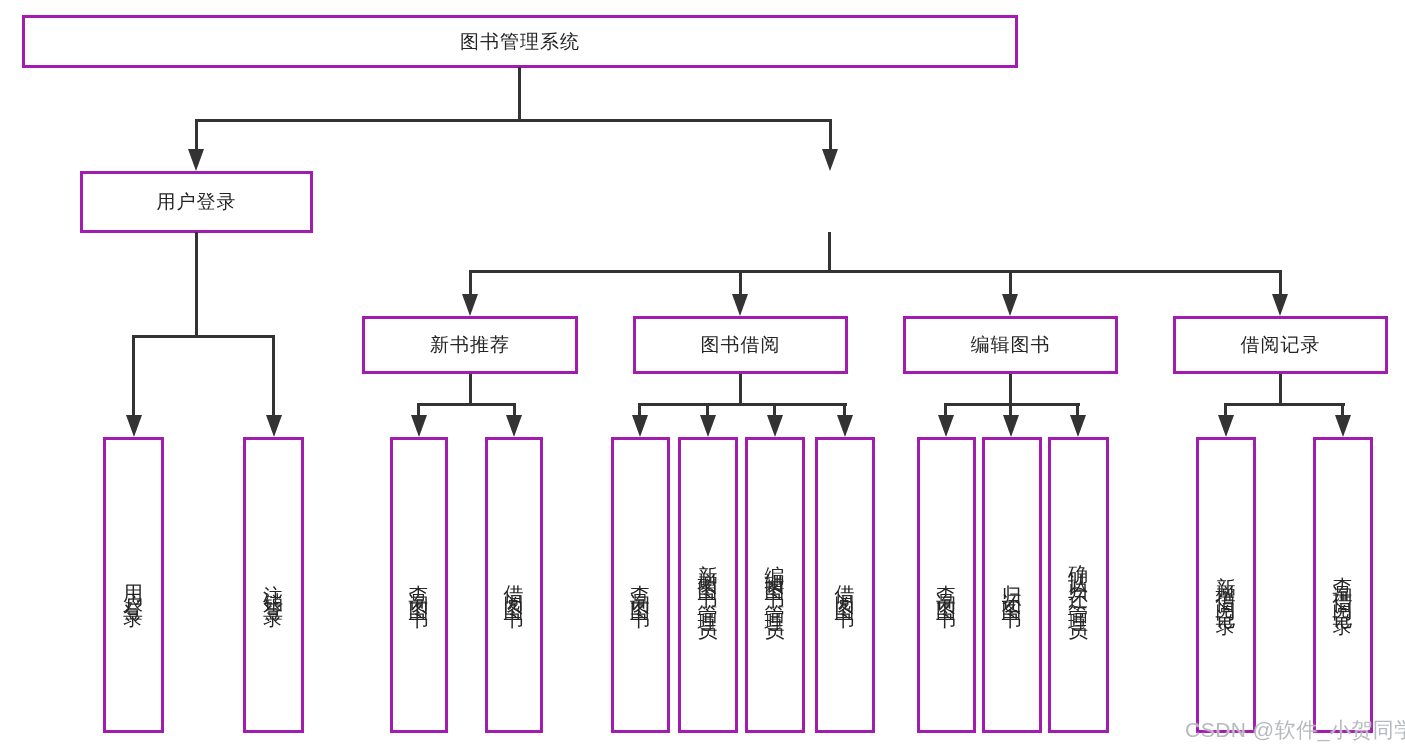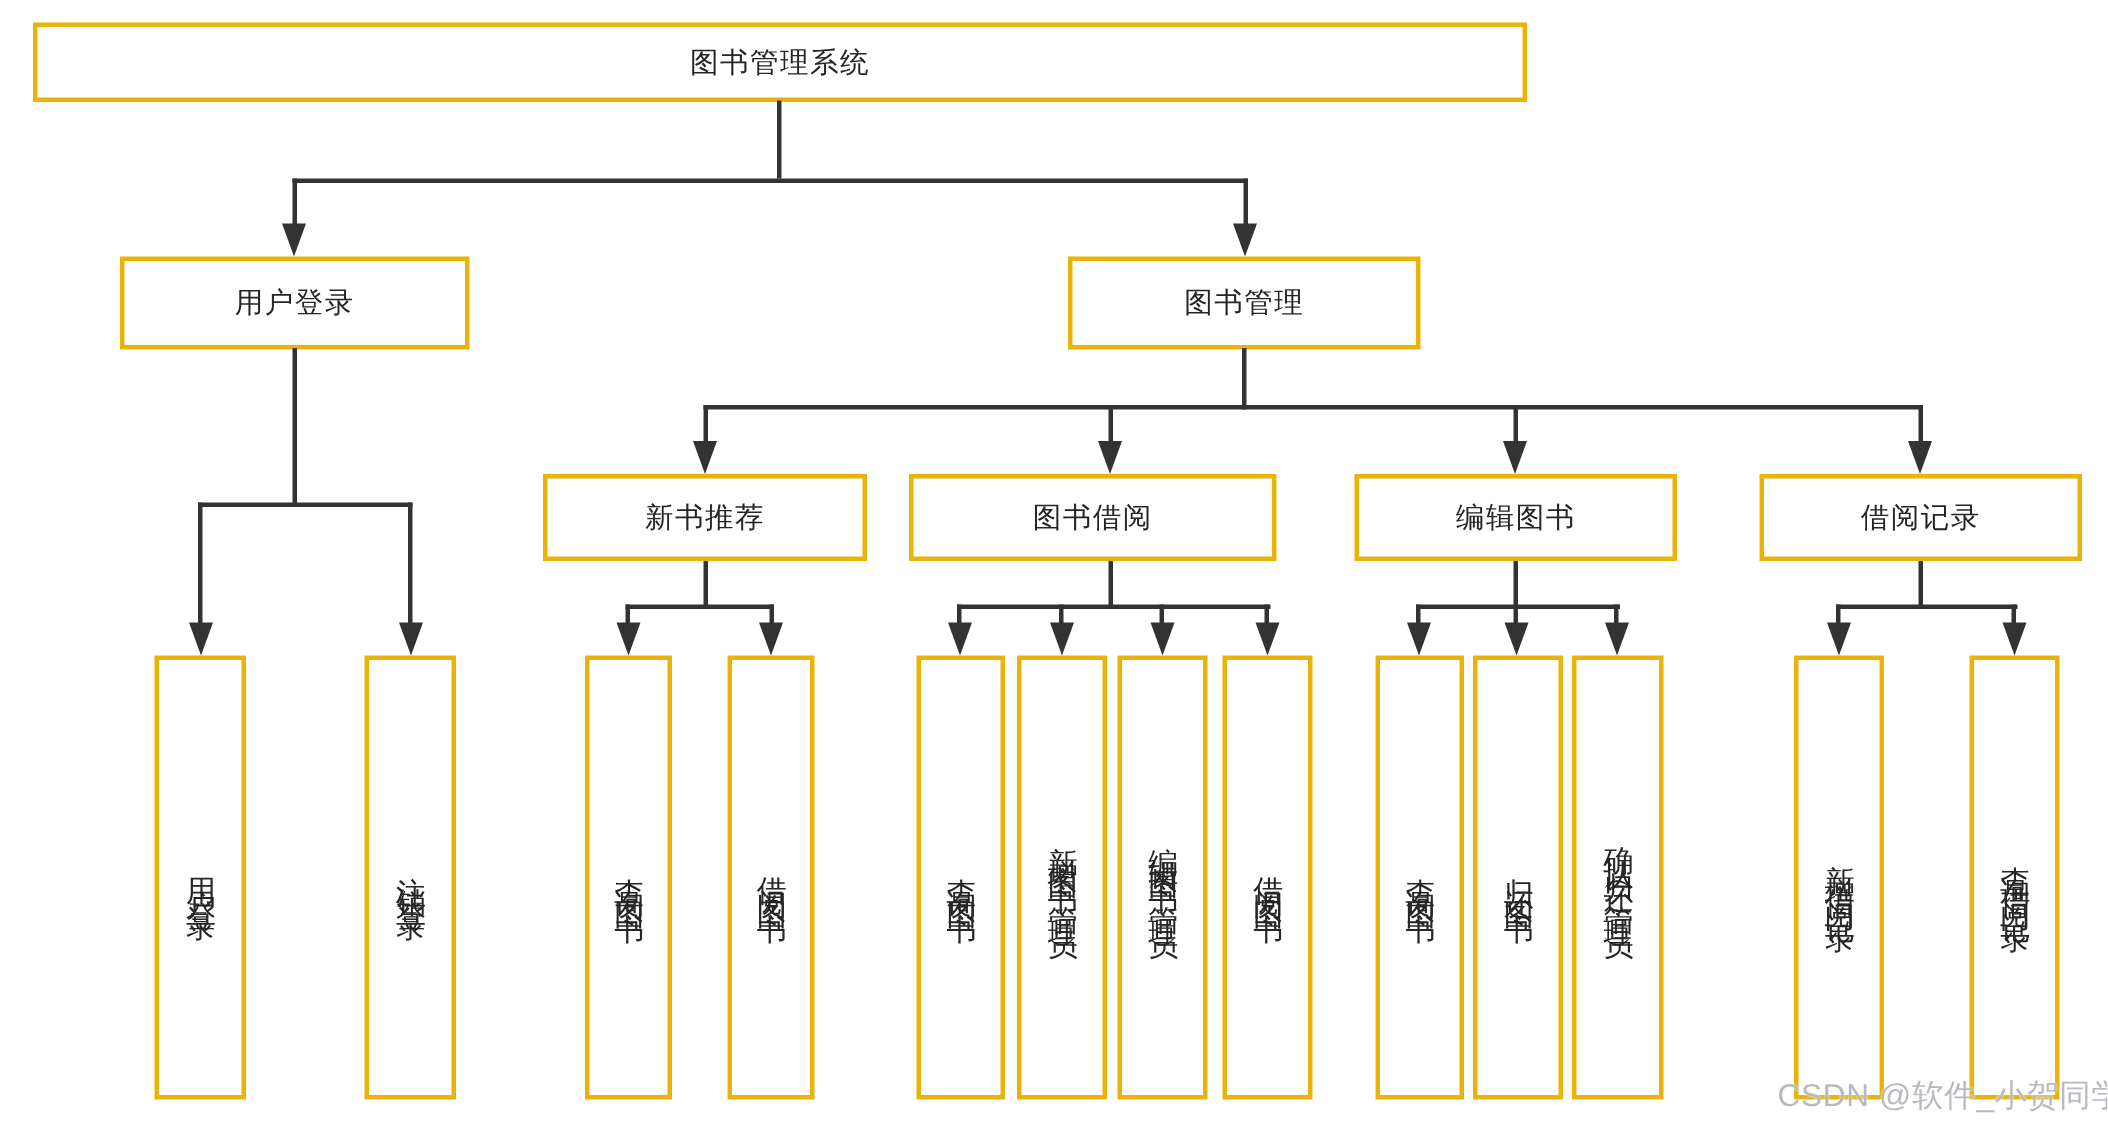--- a/index.html
+++ b/index.html
@@ -9,21 +9,21 @@
     height: 747px;
     background: #ffffff;
     overflow: hidden;
     font-family: "Liberation Sans", sans-serif;
     color: #252525;
   }
   .box {
     position: absolute;
     box-sizing: border-box;
     background: #ffffff;
-    border: 3px solid #eab308;
+    border: 3px solid #a21caf;
     display: flex;
     align-items: center;
     justify-content: center;
   }
   .h-box span {
     font-size: 19px;
     letter-spacing: 1px;
     white-space: nowrap;
   }
   .v-box span {
@@ -61,29 +61,26 @@
 <div id="stage">
 
   <div class="box h-box" style="left:22px; top:15px; width:996px; height:53px;">
     <span>图书管理系统</span>
   </div>
 
   <div class="box h-box" style="left:80px; top:171px; width:233px; height:62px;">
     <span>用户登录</span>
   </div>
 
-  <div class="box h-box" style="left:712px; top:171px; width:235px; height:62px;">
-    <span>图书管理</span>
-  </div>
 
   <div class="box h-box" style="left:362px; top:316px; width:216px; height:58px;">
     <span>新书推荐</span>
   </div>
 
-  <div class="box h-box" style="left:606px; top:316px; width:245px; height:58px;">
+  <div class="box h-box" style="left:633px; top:316px; width:215px; height:58px;">
     <span>图书借阅</span>
   </div>
 
   <div class="box h-box" style="left:903px; top:316px; width:215px; height:58px;">
     <span>编辑图书</span>
   </div>
 
   <div class="box h-box" style="left:1173px; top:316px; width:215px; height:58px;">
     <span>借阅记录</span>
   </div>

